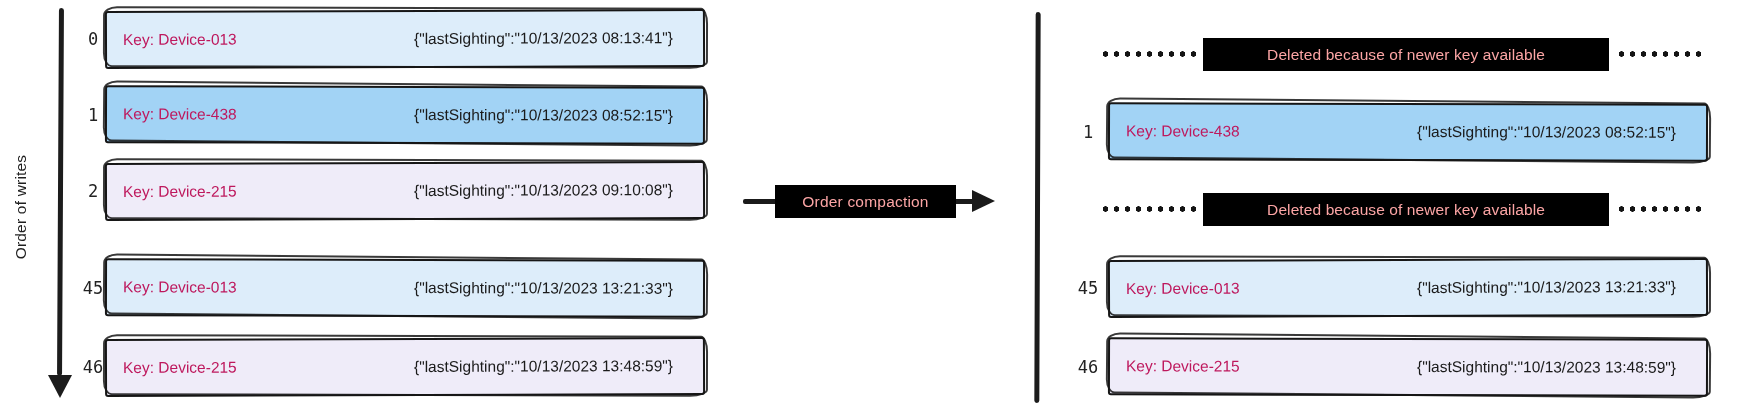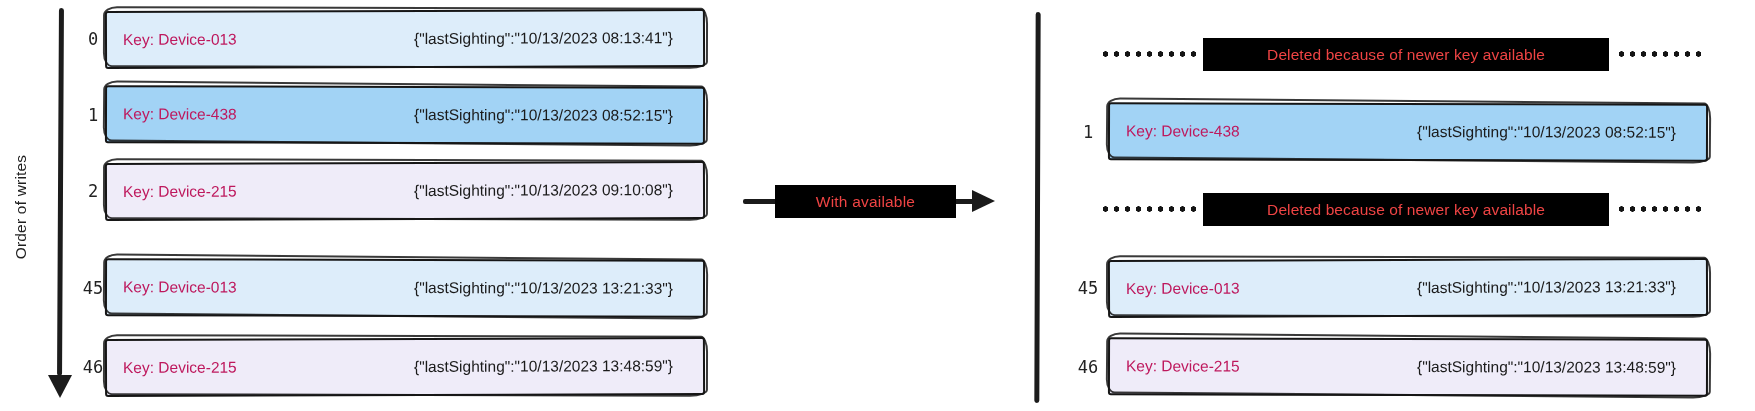--- a/index.html
+++ b/index.html
@@ -79,21 +79,21 @@
     position:absolute; left:972px; top:190px; width:0; height:0;
     border-top:11px solid transparent; border-bottom:11px solid transparent;
     border-left:23px solid #1a1a1a;
   }
   #compaction-label {
     position:absolute; left:775px; top:185px; width:181px; height:33px;
     display:flex; align-items:center; justify-content:center;
     font-size:15.5px; letter-spacing:.2px;
   }
 
-  .black-label { background:#000; color:#ef4444; }
+  .black-label { background:#000; color:#fca5a5; }
 
   
   .dots {
     position:absolute; height:6px;
     background-image:radial-gradient(circle, #141414 2.5px, transparent 3px);
     background-size:11px 6px; background-repeat:repeat-x;
     background-position:left center;
   }
   #del-0-dots-l { left:1100px; top:51px;  width:100px; }
   #del-0-dots-r { left:1616px; top:51px;  width:90px; }
@@ -138,21 +138,21 @@
     <span class="key">Key: Device-013</span>
     <span class="val">{"lastSighting":"10/13/2023 13:21:33"}</span>
   </div>
   <div id="l-row-4" class="record rec-tilt1" style="background: rgb(239, 236, 249);">
     <span class="key">Key: Device-215</span>
     <span class="val">{"lastSighting":"10/13/2023 13:48:59"}</span>
   </div>
 
   <div id="compaction-line"></div>
   <div id="compaction-head"></div>
-  <div id="compaction-label" class="black-label">With available</div>
+  <div id="compaction-label" class="black-label">Order compaction</div>
 
   <div id="right-axis-line" class="v-line"></div>
 
   <div id="del-0-dots-l" class="dots"></div>
   <div id="del-0-box" class="deleted-box black-label">Deleted because of newer key available</div>
   <div id="del-0-dots-r" class="dots"></div>
 
   <div id="r-idx-1" class="idx">1</div>
   <div id="r-rec-1" class="record rec-tilt2" style="background: rgb(162, 211, 245);">
     <span class="key">Key: Device-438</span>

